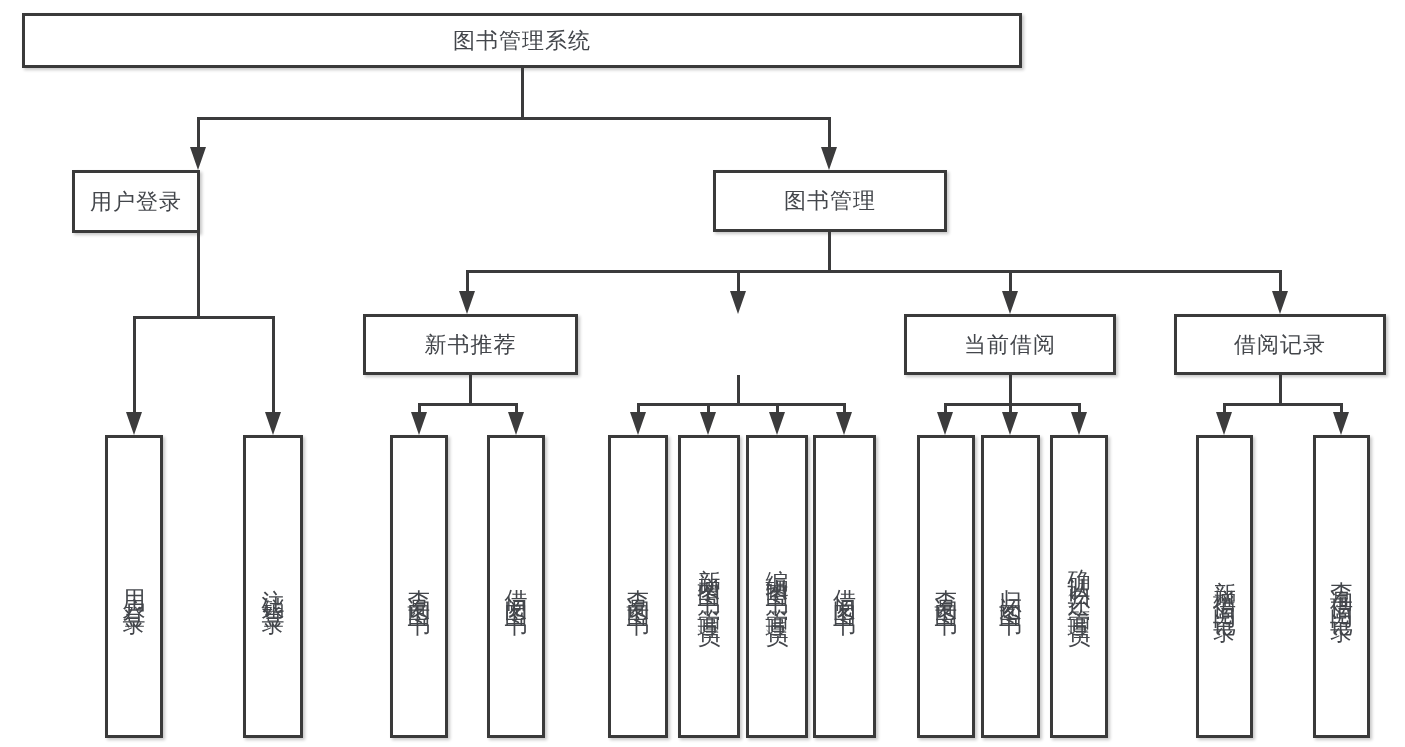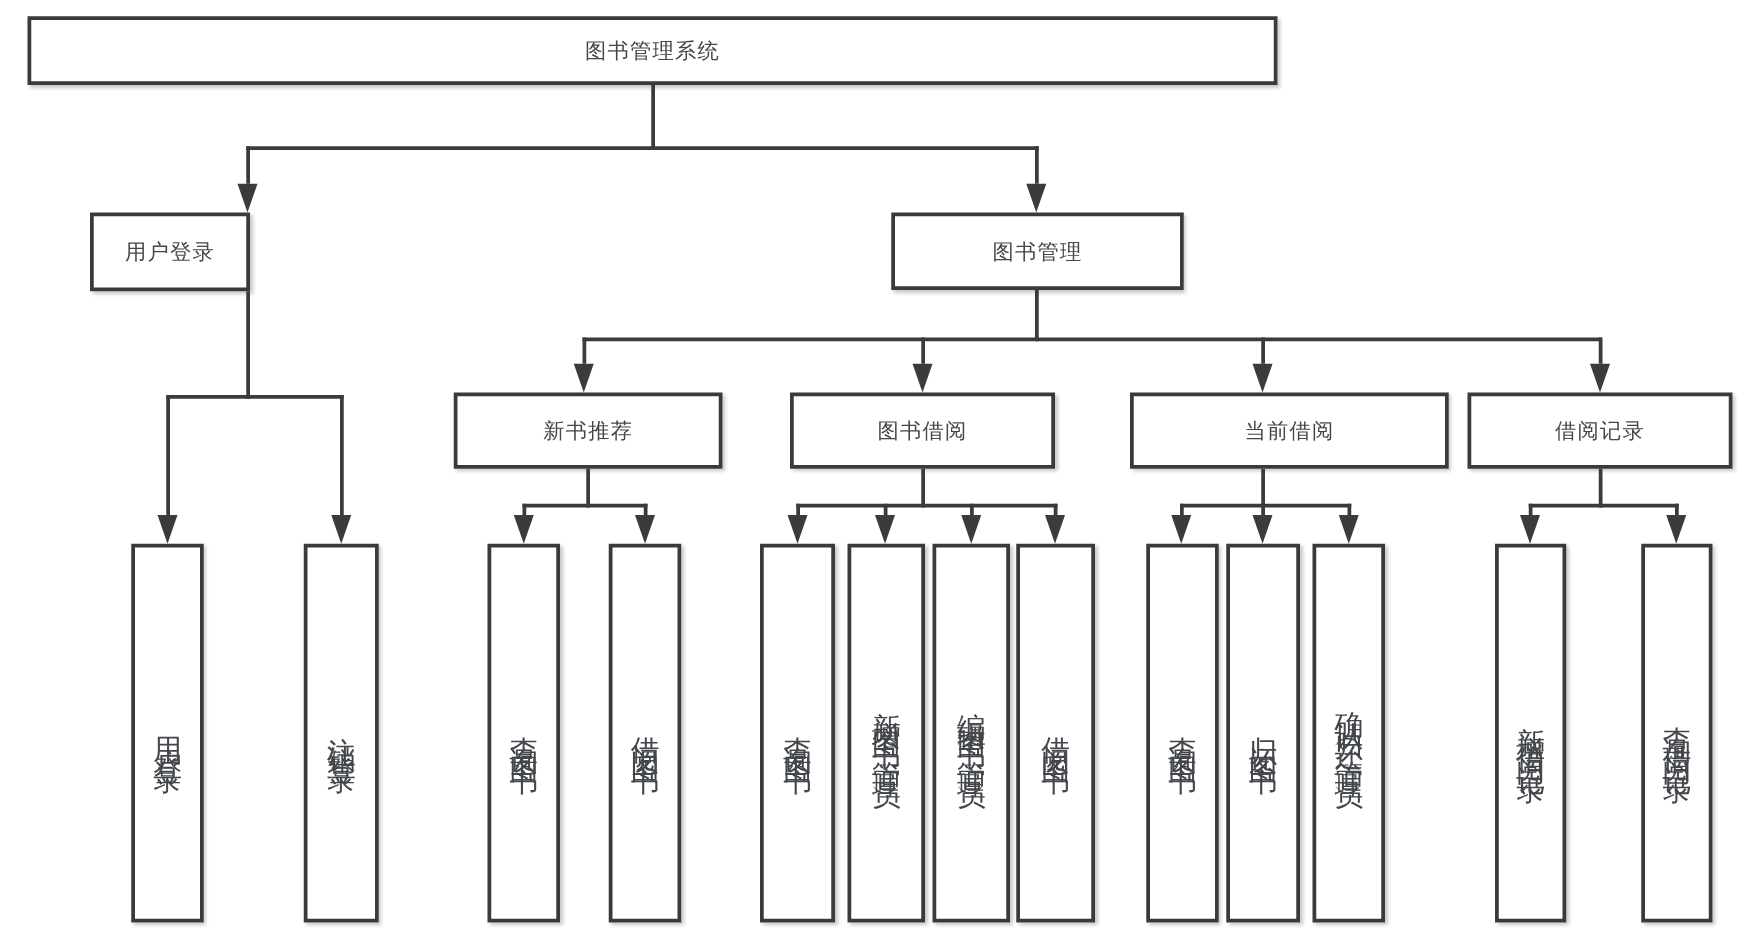--- a/index.html
+++ b/index.html
@@ -20,21 +20,21 @@
   
   .node{
     position:absolute;
     box-sizing:border-box;
     background:#fff;
     border:3px solid var(--border);
     box-shadow:2px 2px 3px rgba(0,0,0,0.22);
     display:flex;align-items:center;justify-content:center;
     color:var(--text);
   }
-  .hnode{font-size:17px;letter-spacing:1px;}
+  .hnode{font-size:22px;letter-spacing:1px;}
   .vnode span{
     writing-mode:vertical-rl;
     font-size:23px;
     letter-spacing:8px;
     line-height:1;
     color:var(--text);
   }
   
   .v{position:absolute;width:3px;background:var(--line);}
   .h{position:absolute;height:3px;background:var(--line);}
@@ -67,25 +67,22 @@
   </div>
 
   <div class="node hnode" style="left:713px;top:170px;width:234px;height:62px;">
     <span>图书管理</span>
   </div>
 
   <div class="node hnode" style="left:363px;top:314px;width:215px;height:61px;">
     <span>新书推荐</span>
   </div>
 
-  <div class="node hnode" style="left:632px;top:314px;width:212px;height:61px;">
-    <span>图书借阅</span>
-  </div>
 
-  <div class="node hnode" style="left:904px;top:314px;width:255px;height:61px;font-family:Liberation Serif, serif;">
+  <div class="node hnode" style="left:904px;top:314px;width:212px;height:61px;font-family:Liberation Serif, serif;">
     <span>当前借阅</span>
   </div>
 
   <div class="node hnode" style="left:1174px;top:314px;width:212px;height:61px;">
     <span>借阅记录</span>
   </div>
 
   <div class="node vnode" style="left:105px;top:435px;width:58px;height:303px;">
     <span>用户登录</span>
   </div>

